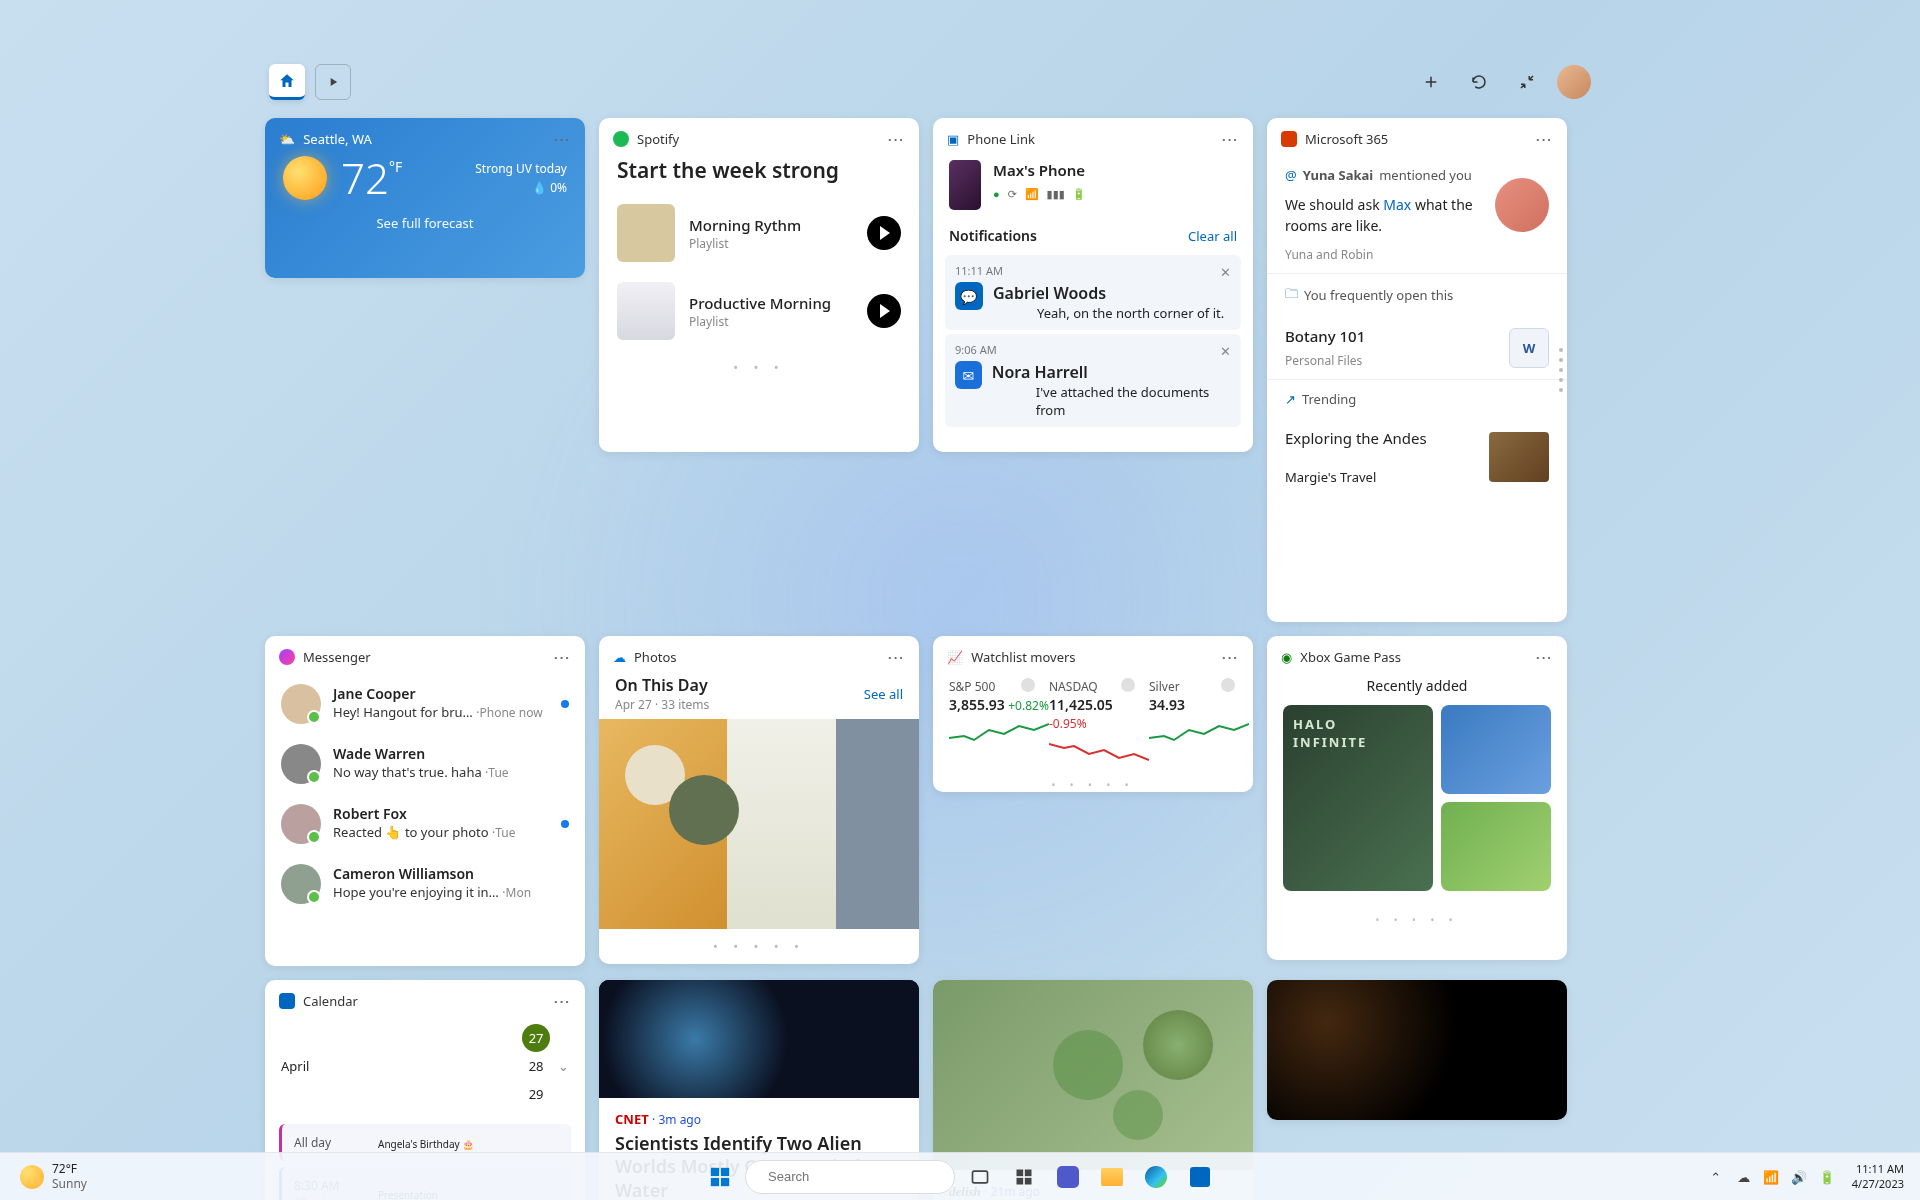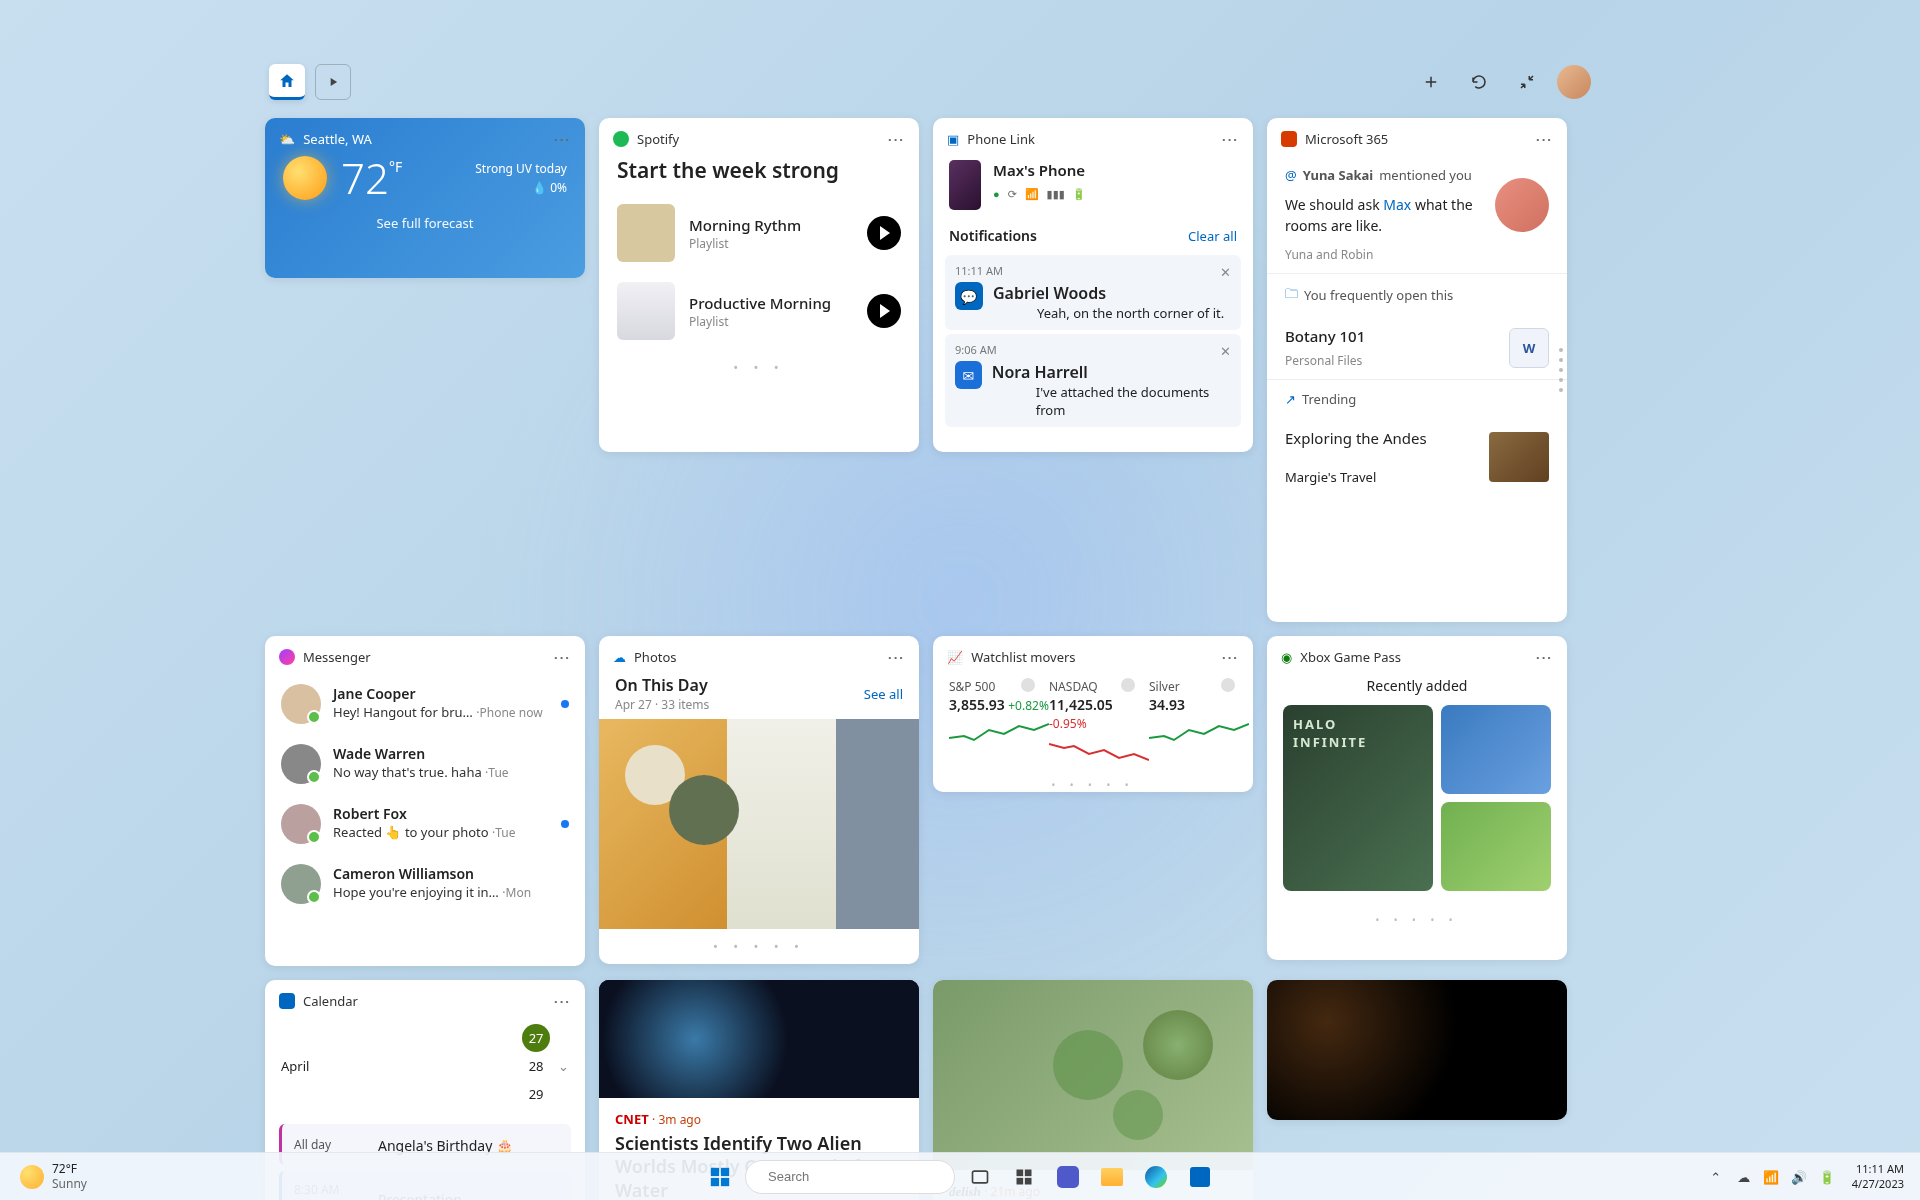--- a/index.html
+++ b/index.html
@@ -58,21 +58,21 @@
   .msg-dot { width:8px; height:8px; border-radius:50%; background:#1877f2; align-self:center; }
 
   
   .calendar { grid-column:1; grid-row:3; height: 320px; }
   .cal-sub { display:flex; align-items:center; padding:6px 16px 10px; gap:8px; }
   .cal-day { width:28px; height:28px; border-radius:50%; display:flex; align-items:center; justify-content:center; font-size:13px; cursor:pointer; }
   .cal-day.sel { background:#4d7c0f; color:#fff; }
   .cal-ev { margin:6px 14px; padding:10px 12px; border-radius:6px; border-left:3px solid #c030a0; background:#f4f6fb; }
   .cal-ev.blue { border-left-color:#0067c0; background:#eaf3fc; }
   .cal-ev .t1 { font-size:12px; color:#555; }
-  .cal-ev .t2 { font-size:14px; margin-top:2px; }
+  .cal-ev .t2 { font-size:10px; margin-top:2px; }
   .cal-ev .t3 { font-size:12px; color:#777; }
   .cal-evrow { display:flex; gap:16px;align-items:center; }
   .cal-evrow .tcol { width: 68px; }
 
   
   .spotify { grid-column:2; grid-row:1; height:334px; }
   .sp-h2 { font-size:21px; font-weight:600; padding:0 18px 10px; }
   .sp-item { display:flex; align-items:center; gap:14px; padding:10px 18px; }
   .sp-art { width:58px; height:58px; border-radius:6px; background:#d8c8a0; }
   .sp-art.b { background:linear-gradient(#f0f0f5,#d8d8e0); }
@@ -95,21 +95,21 @@
   .ph-img.a::before { content:""; position:absolute; width:60px; height:60px; border-radius:50%; background:#e8e0c8; top:26px; left:26px; }
   .ph-img.a::after { content:""; position:absolute; width:70px; height:70px; border-radius:50%; background:#607050; top:56px; left:70px; }
   .ph-img.b { flex:0 0 34%; background:linear-gradient(#f0f0e8,#e0e0d0); }
   .ph-img.c { flex:0 0 26%; background:#8090a0; }
 
   
   .news-cnet { grid-column:2; grid-row:3; height:310px; }
   .news-img { height:118px; background:radial-gradient(circle at 30% 50%, #3a7aa8 0%, #0a1020 40%), radial-gradient(circle at 70% 50%, #b85540 0%, #0a1020 40%), #000; }
   .news-body { padding:12px 16px; }
   .news-src { font-weight:bold; color:#c00; }
-  .news-time { color:#c2410c; font-size:12px; }
+  .news-time { color:#1d4ed8; font-size:12px; }
   .news-h { font-size:18px; font-weight:600; margin-top:4px; line-height:1.3; }
 
   
   .phonelink { grid-column:3; grid-row:1; height:334px; }
   .pl-top { display:flex; gap:12px; padding:4px 16px 10px; }
   .pl-phone { width:32px; height:50px; border-radius:5px; background:linear-gradient(135deg,#5a3060,#2a1030); }
   .pl-name { font-weight:600; font-size:15px; }
   .pl-stat { display:flex; gap:8px; font-size:11px; color:#666; margin-top:6px; align-items:center; }
   .pl-stat .g { color:#1a9940; }
   .pl-not-h { display:flex; padding:6px 16px; align-items:center; }

